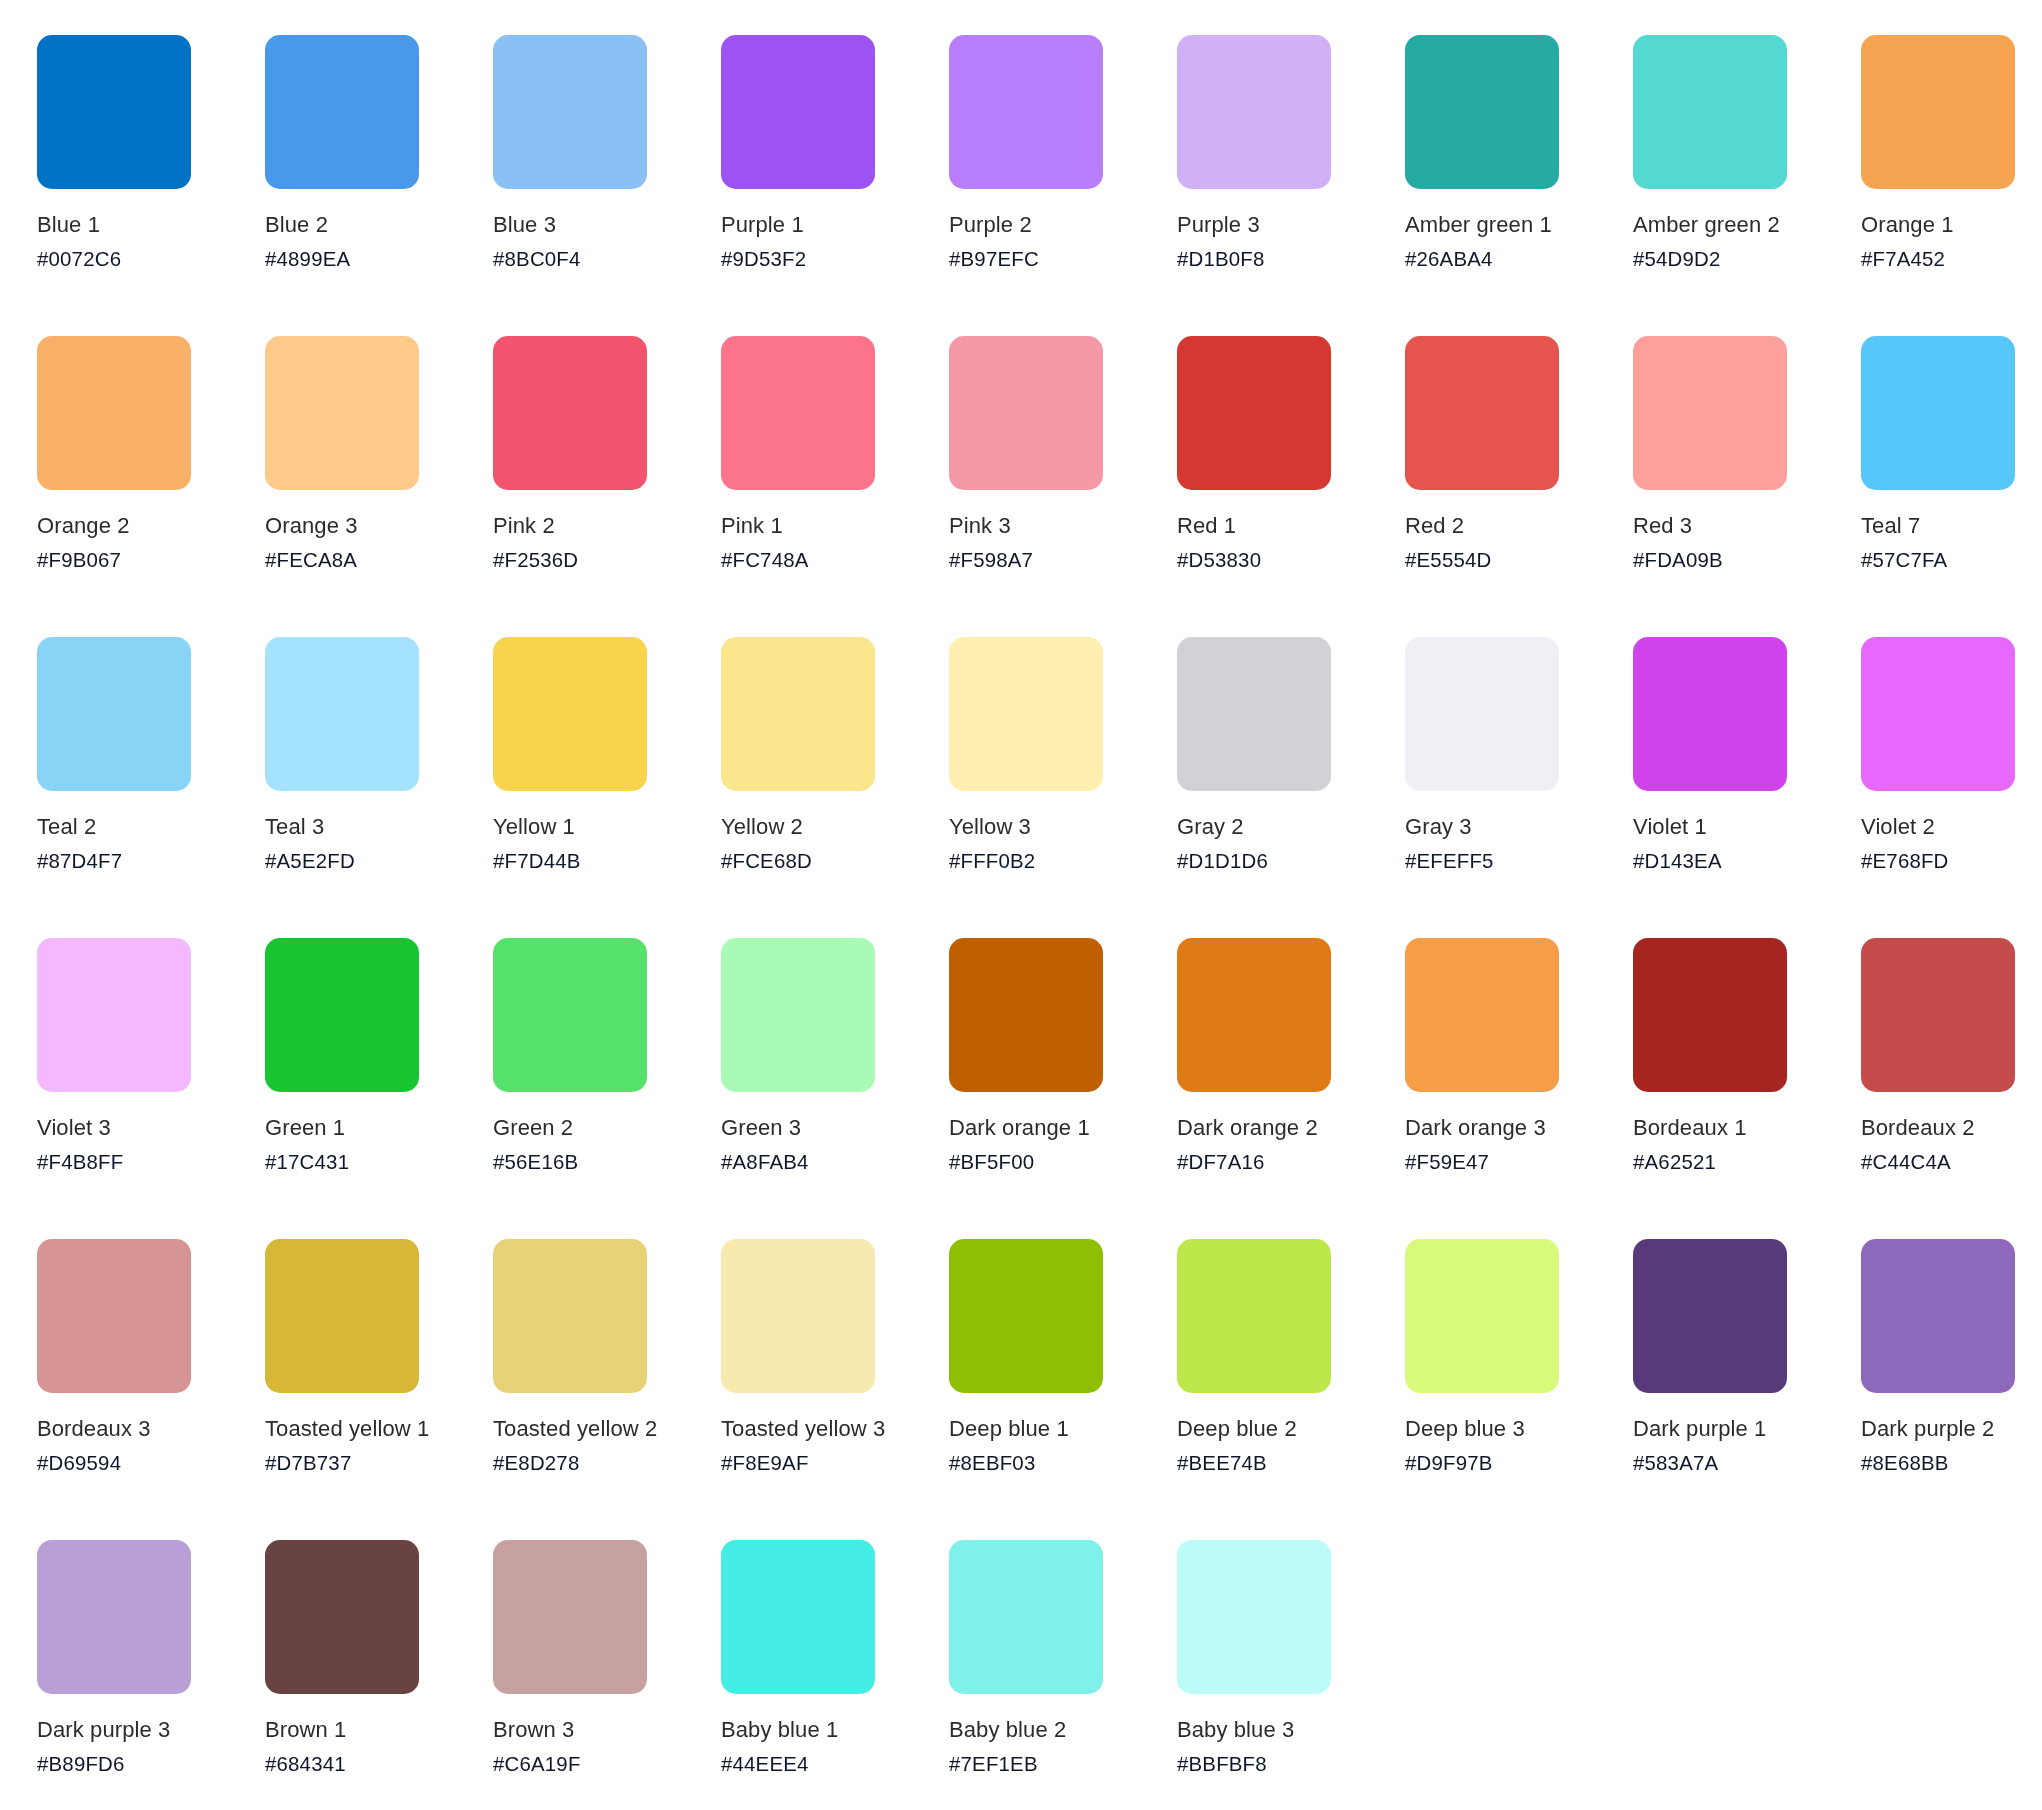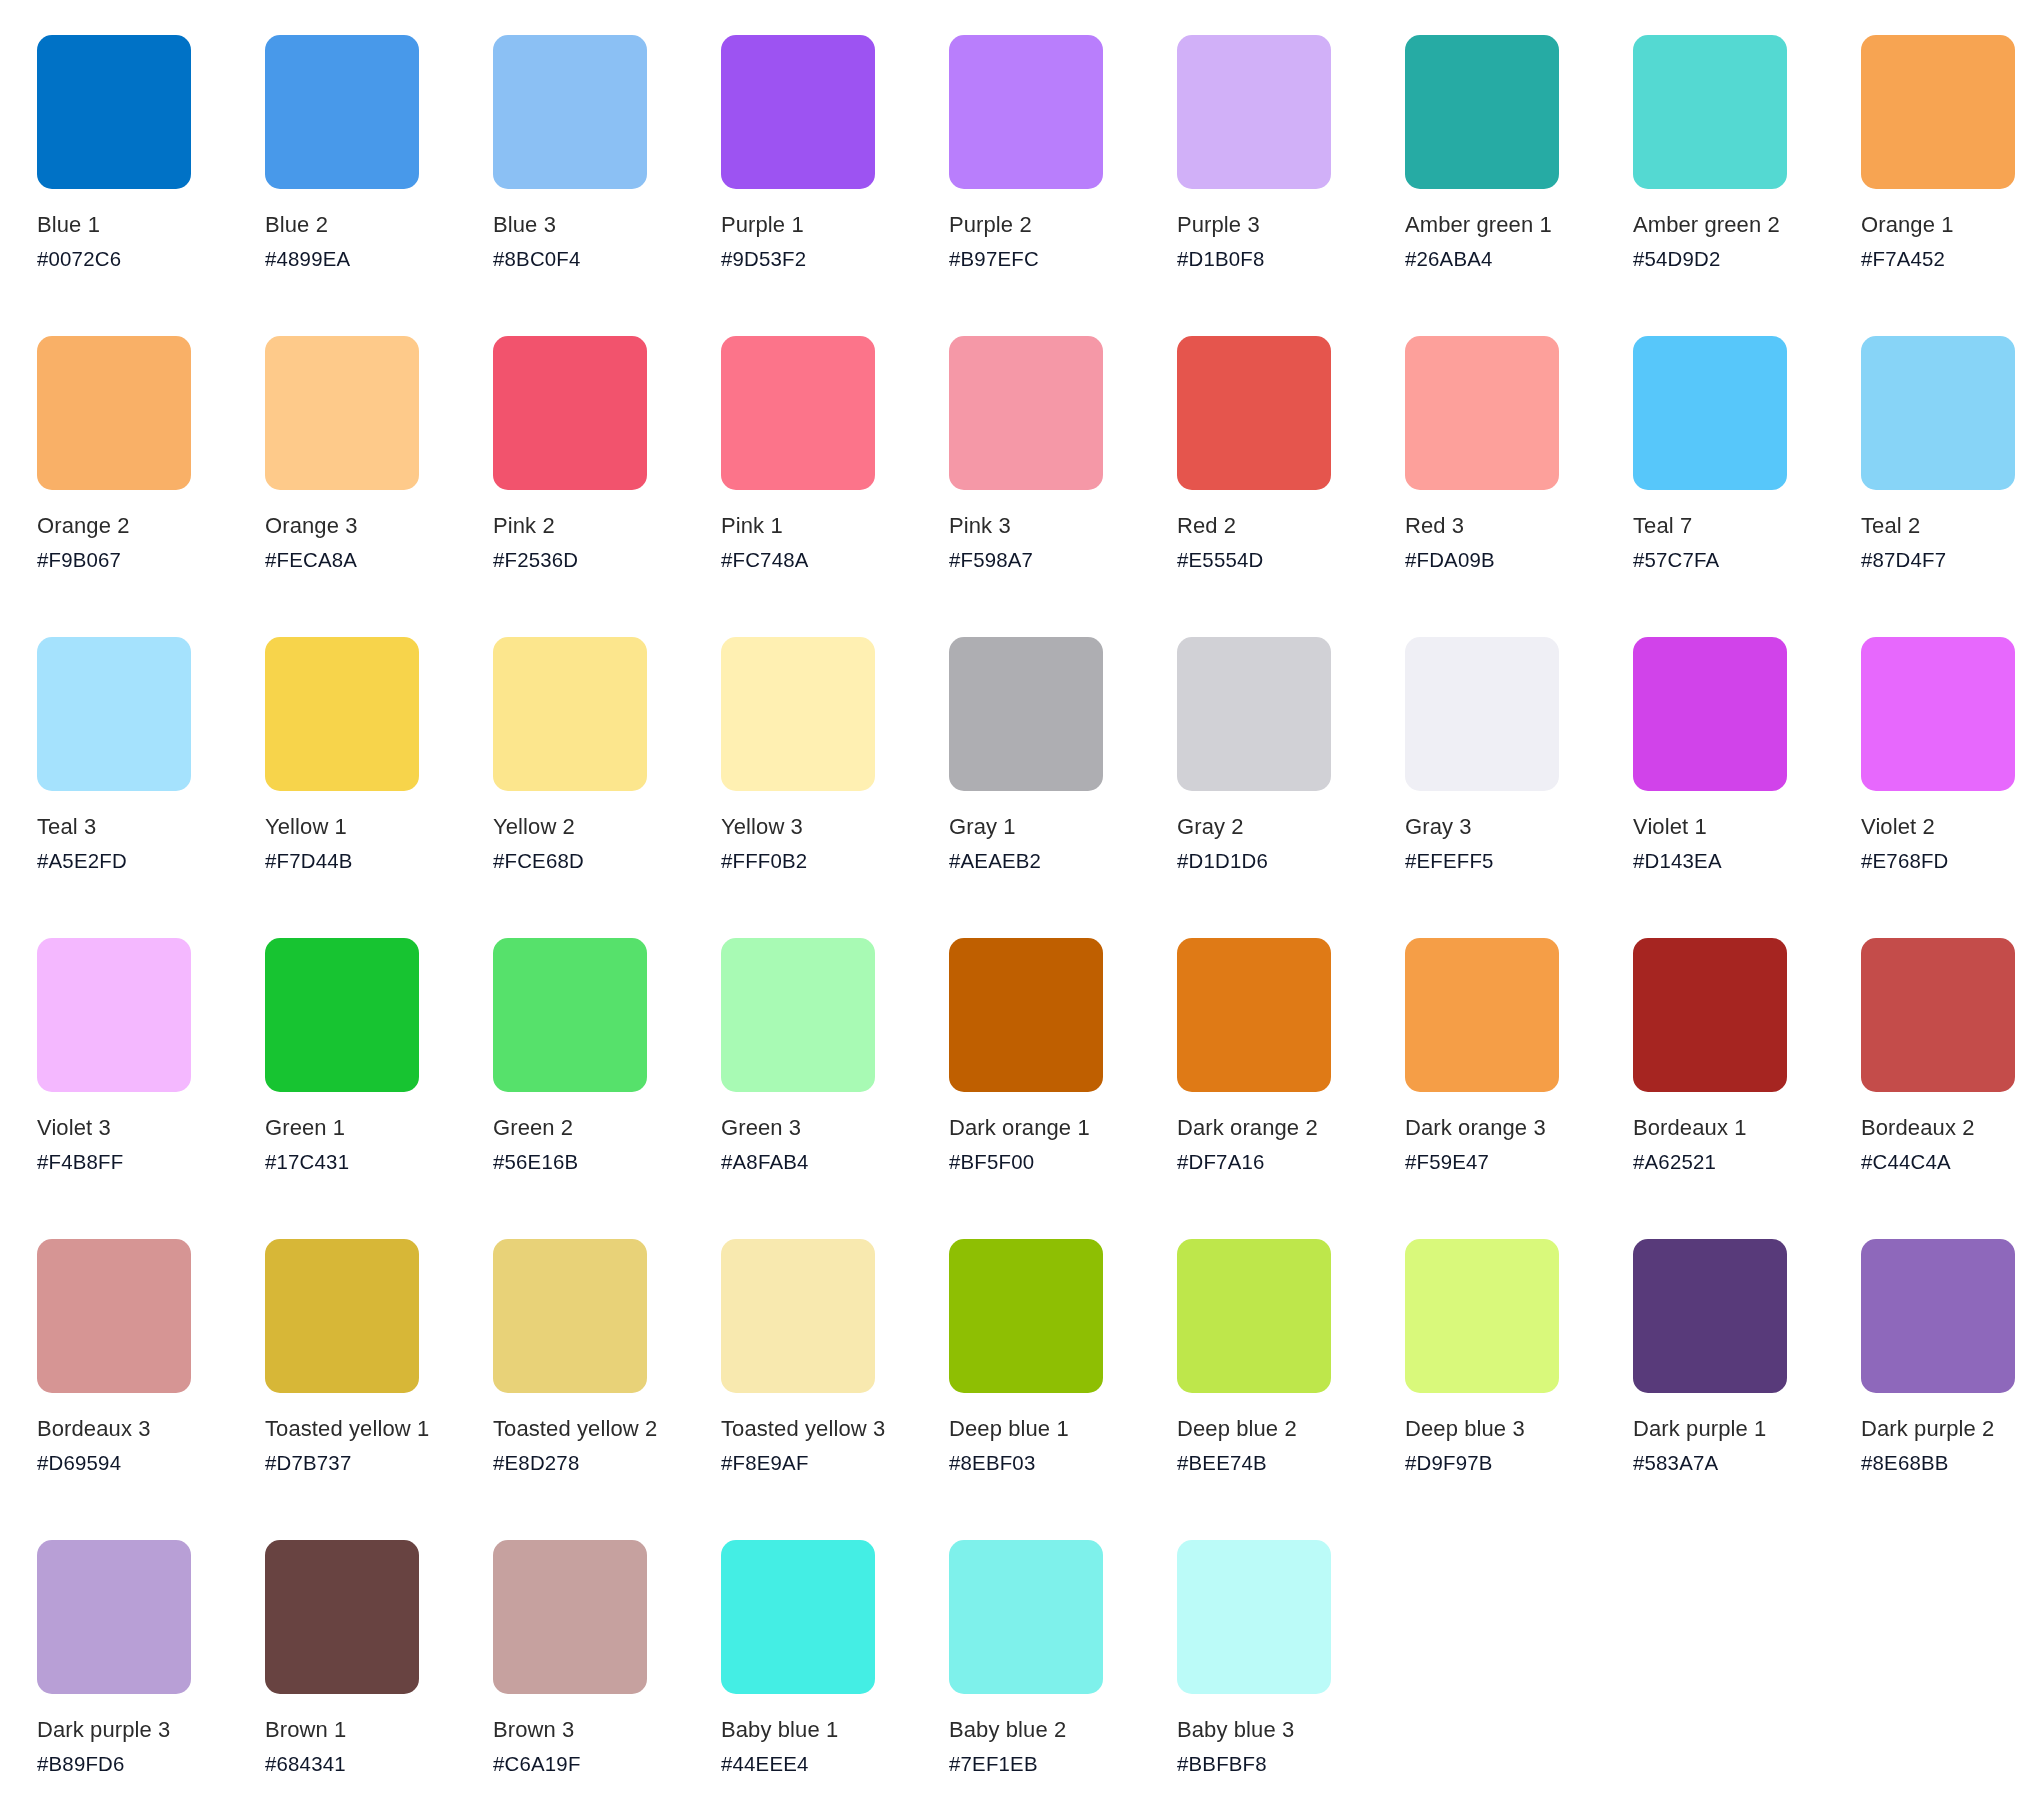--- a/index.html
+++ b/index.html
@@ -131,20 +131,25 @@
         <div class="swatch-chip" style="background: rgb(252, 116, 138);"></div>
         <div class="swatch-name">Pink 1</div>
         <div class="swatch-hex">#FC748A</div>
       </div>
       <div class="swatch-card">
         <div class="swatch-chip" style="background: rgb(245, 152, 167);"></div>
         <div class="swatch-name">Pink 3</div>
         <div class="swatch-hex">#F598A7</div>
       </div>
       <div class="swatch-card">
+        <div class="swatch-chip" style="background: rgb(213, 56, 48);"></div>
+        <div class="swatch-name">Red 1</div>
+        <div class="swatch-hex">#D53830</div>
+      </div>
+      <div class="swatch-card">
         <div class="swatch-chip" style="background: rgb(229, 85, 77);"></div>
         <div class="swatch-name">Red 2</div>
         <div class="swatch-hex">#E5554D</div>
       </div>
       <div class="swatch-card">
         <div class="swatch-chip" style="background: rgb(253, 160, 155);"></div>
         <div class="swatch-name">Red 3</div>
         <div class="swatch-hex">#FDA09B</div>
       </div>
       <div class="swatch-card">
@@ -171,25 +176,20 @@
         <div class="swatch-chip" style="background: rgb(252, 230, 141);"></div>
         <div class="swatch-name">Yellow 2</div>
         <div class="swatch-hex">#FCE68D</div>
       </div>
       <div class="swatch-card">
         <div class="swatch-chip" style="background: rgb(255, 240, 178);"></div>
         <div class="swatch-name">Yellow 3</div>
         <div class="swatch-hex">#FFF0B2</div>
       </div>
       <div class="swatch-card">
-        <div class="swatch-chip" style="background: rgb(174, 174, 178);"></div>
-        <div class="swatch-name">Gray 1</div>
-        <div class="swatch-hex">#AEAEB2</div>
-      </div>
-      <div class="swatch-card">
         <div class="swatch-chip" style="background: rgb(209, 209, 214);"></div>
         <div class="swatch-name">Gray 2</div>
         <div class="swatch-hex">#D1D1D6</div>
       </div>
       <div class="swatch-card">
         <div class="swatch-chip" style="background: rgb(239, 239, 245);"></div>
         <div class="swatch-name">Gray 3</div>
         <div class="swatch-hex">#EFEFF5</div>
       </div>
       <div class="swatch-card">

